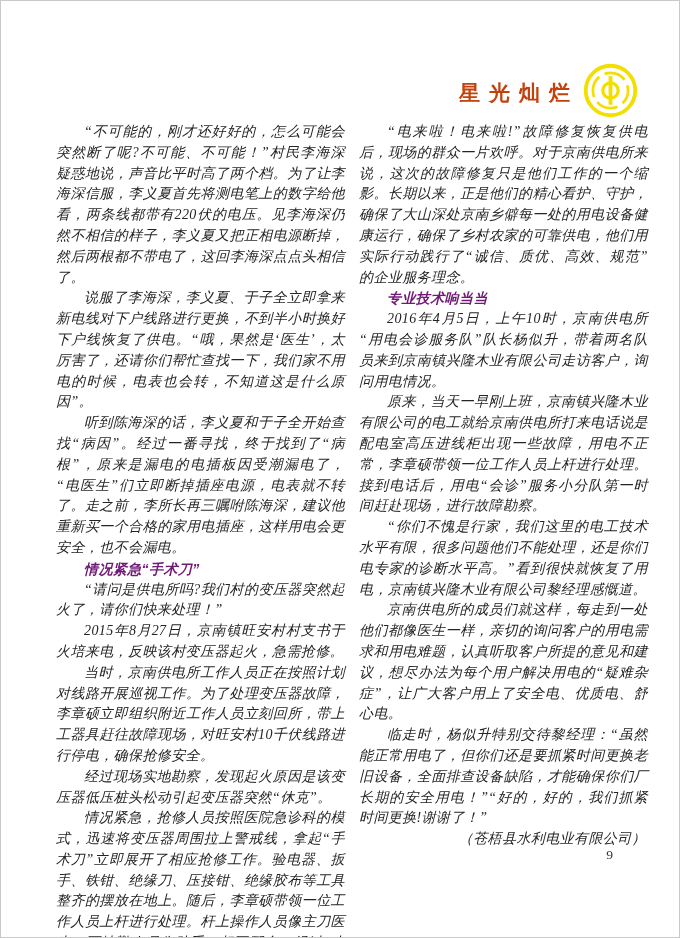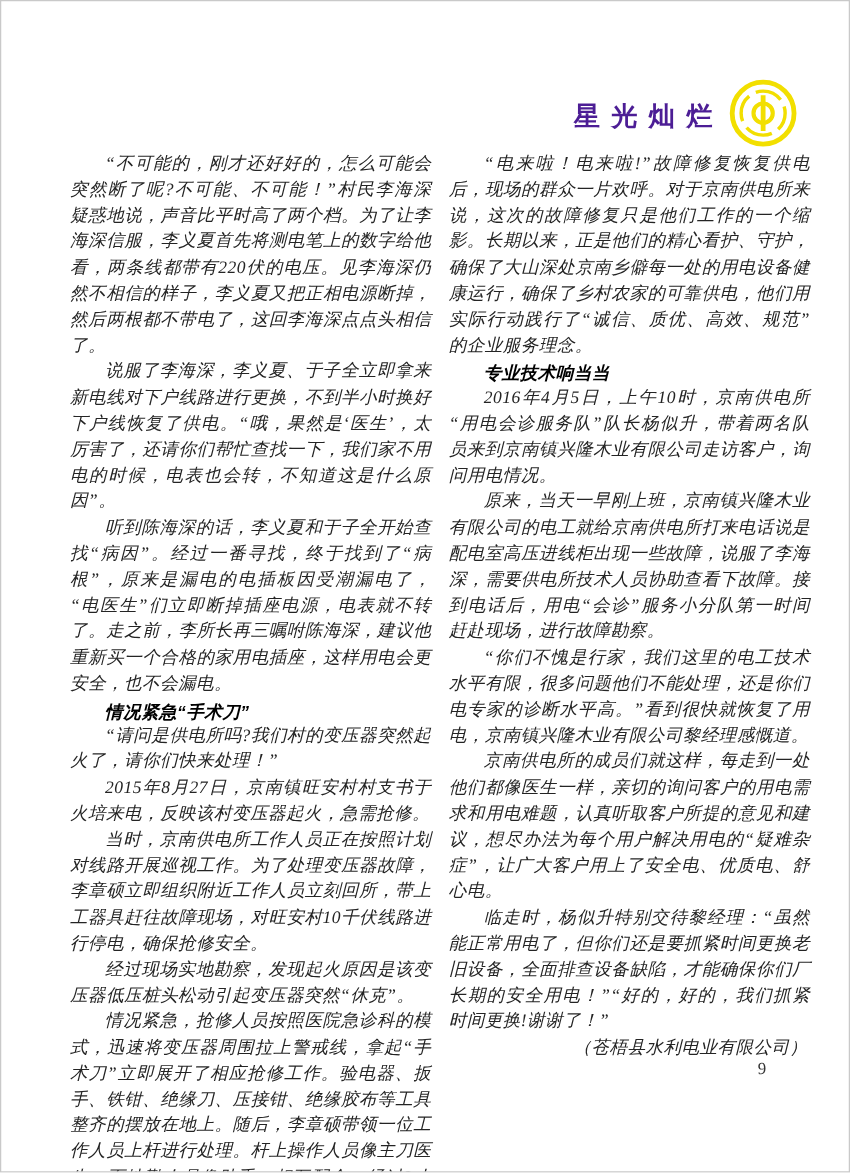--- a/index.html
+++ b/index.html
@@ -15,21 +15,21 @@
   
   .header{
     position:absolute;top:62px;right:41px;
     display:flex;align-items:center;gap:4px;
   }
   .masthead-title{
     font-family:"Liberation Sans","DejaVu Sans",sans-serif;
     font-weight:bold;
     font-size:21px;
     letter-spacing:9px;
-    color:#4c1d95;
+    color:#c2410c;
     white-space:nowrap;
     transform:translateY(2px);
   }
   .logo{width:55px;height:55px;display:block;}
   
   .content{
     position:absolute;top:121px;left:55px;right:31px;
     display:flex;gap:14px;
   }
   .col{flex:1 1 0;min-width:0;}
@@ -38,21 +38,21 @@
     font-size:14px;
     line-height:20.8px;
     text-align:justify;
     text-indent:2em;
     letter-spacing:0.4px;
     font-style:italic;
   }
   .col h3{
     font-family:"Liberation Sans","DejaVu Sans",sans-serif;
     font-weight:bold;
-    color:#000000;
+    color:#701a75;
     text-align:left;
   }
   .col p.attribution{
     text-align:right;
     text-indent:0;
     padding-right:2px;
   }
   
   .page-number{
     position:absolute;
@@ -88,21 +88,21 @@
       <p>2015年8月27日，京南镇旺安村村支书于火培来电，反映该村变压器起火，急需抢修。</p>
       <p>当时，京南供电所工作人员正在按照计划对线路开展巡视工作。为了处理变压器故障，李章硕立即组织附近工作人员立刻回所，带上工器具赶往故障现场，对旺安村10千伏线路进行停电，确保抢修安全。</p>
       <p>经过现场实地勘察，发现起火原因是该变压器低压桩头松动引起变压器突然“休克”。</p>
       <p>情况紧急，抢修人员按照医院急诊科的模式，迅速将变压器周围拉上警戒线，拿起“手术刀”立即展开了相应抢修工作。验电器、扳手、铁钳、绝缘刀、压接钳、绝缘胶布等工具整齐的摆放在地上。随后，李章硕带领一位工作人员上杆进行处理。杆上操作人员像主刀医生，而地勤人员像助手，相互配合。经过2小时“手术”，变压器终于“苏醒”过来。</p>
     </div>
 
     <div class="col">
       <p>“电来啦！电来啦!”故障修复恢复供电后，现场的群众一片欢呼。对于京南供电所来说，这次的故障修复只是他们工作的一个缩影。长期以来，正是他们的精心看护、守护，确保了大山深处京南乡僻每一处的用电设备健康运行，确保了乡村农家的可靠供电，他们用实际行动践行了“诚信、质优、高效、规范”的企业服务理念。</p>
       <h3>专业技术响当当</h3>
       <p>2016年4月5日，上午10时，京南供电所“用电会诊服务队”队长杨似升，带着两名队员来到京南镇兴隆木业有限公司走访客户，询问用电情况。</p>
-      <p>原来，当天一早刚上班，京南镇兴隆木业有限公司的电工就给京南供电所打来电话说是配电室高压进线柜出现一些故障，说服了李海深，需要供电所技术人员协助查看下故障。接到电话后，用电“会诊”服务小分队第一时间赶赴现场，进行故障勘察。</p>
+      <p>原来，当天一早刚上班，京南镇兴隆木业有限公司的电工就给京南供电所打来电话说是配电室高压进线柜出现一些故障，用电不正常，李章硕带领一位工作人员上杆进行处理。接到电话后，用电“会诊”服务小分队第一时间赶赴现场，进行故障勘察。</p>
       <p>“你们不愧是行家，我们这里的电工技术水平有限，很多问题他们不能处理，还是你们电专家的诊断水平高。”看到很快就恢复了用电，京南镇兴隆木业有限公司黎经理感慨道。</p>
       <p>京南供电所的成员们就这样，每走到一处他们都像医生一样，亲切的询问客户的用电需求和用电难题，认真听取客户所提的意见和建议，想尽办法为每个用户解决用电的“疑难杂症”，让广大客户用上了安全电、优质电、舒心电。</p>
       <p>临走时，杨似升特别交待黎经理：“虽然能正常用电了，但你们还是要抓紧时间更换老旧设备，全面排查设备缺陷，才能确保你们厂长期的安全用电！”“好的，好的，我们抓紧时间更换!谢谢了！”</p>
       <p class="attribution">（苍梧县水利电业有限公司）</p>
     </div>
 
   </div>
 
   <div class="page-number">9</div>
 

